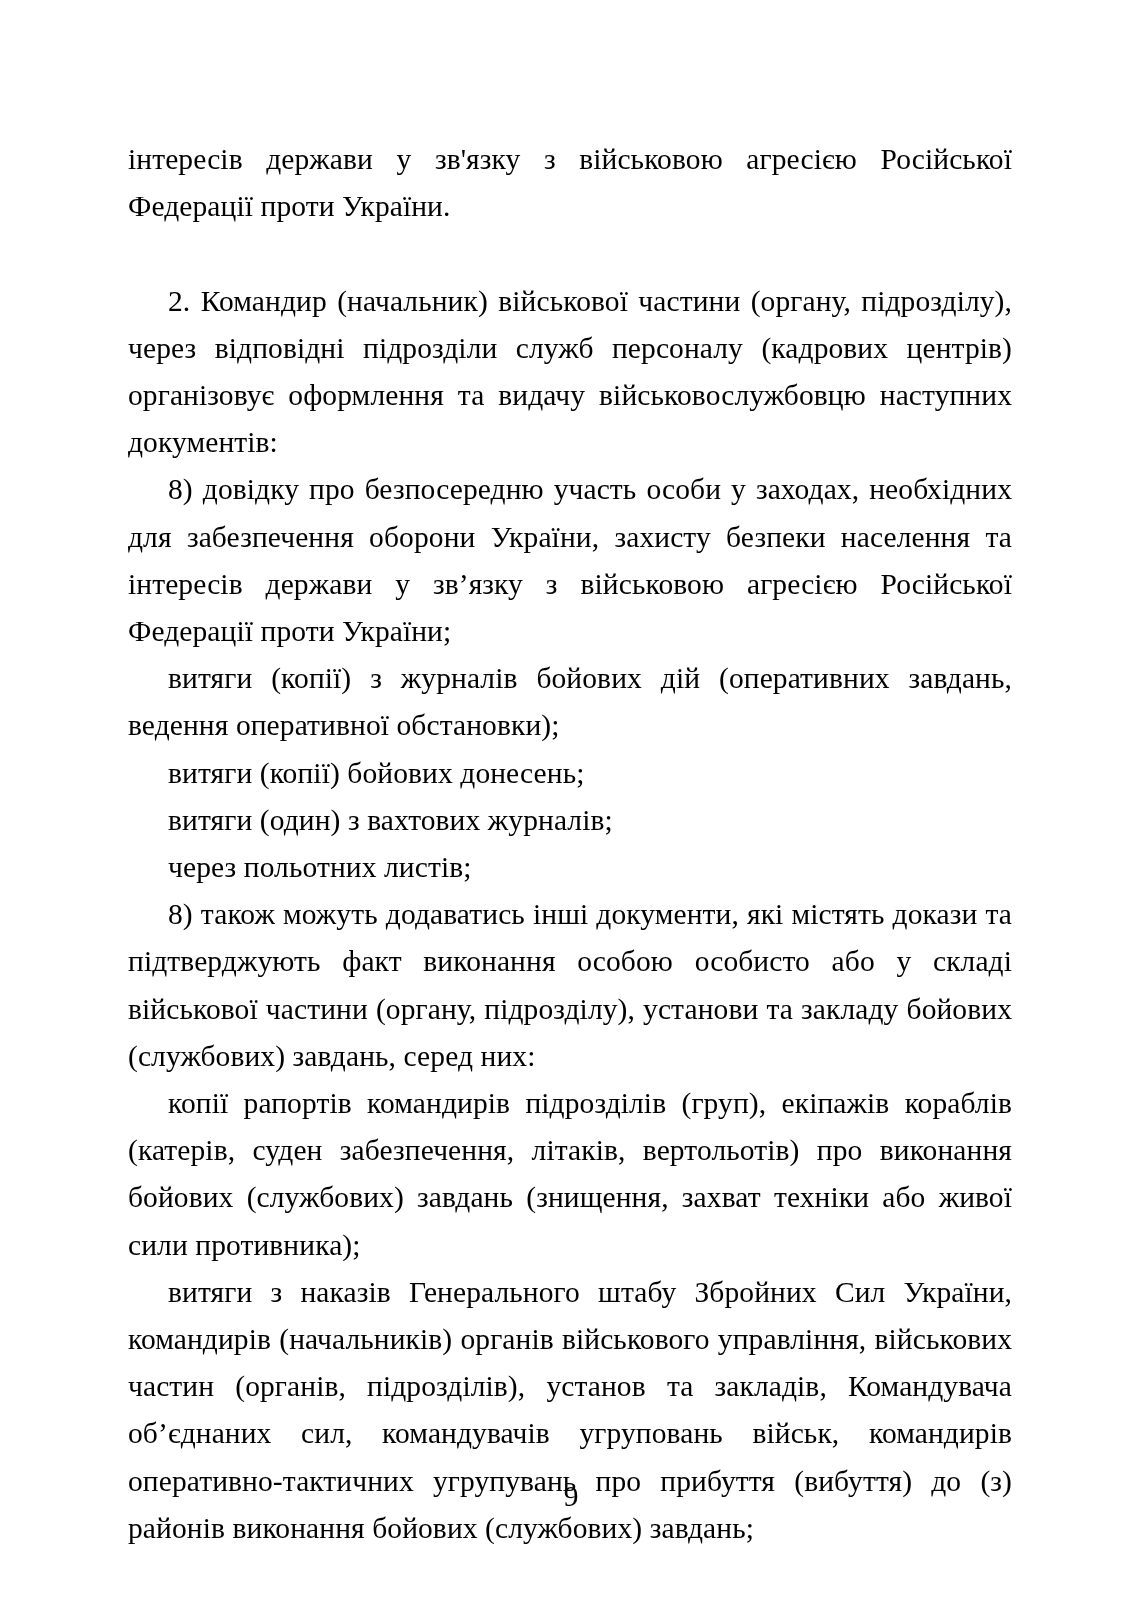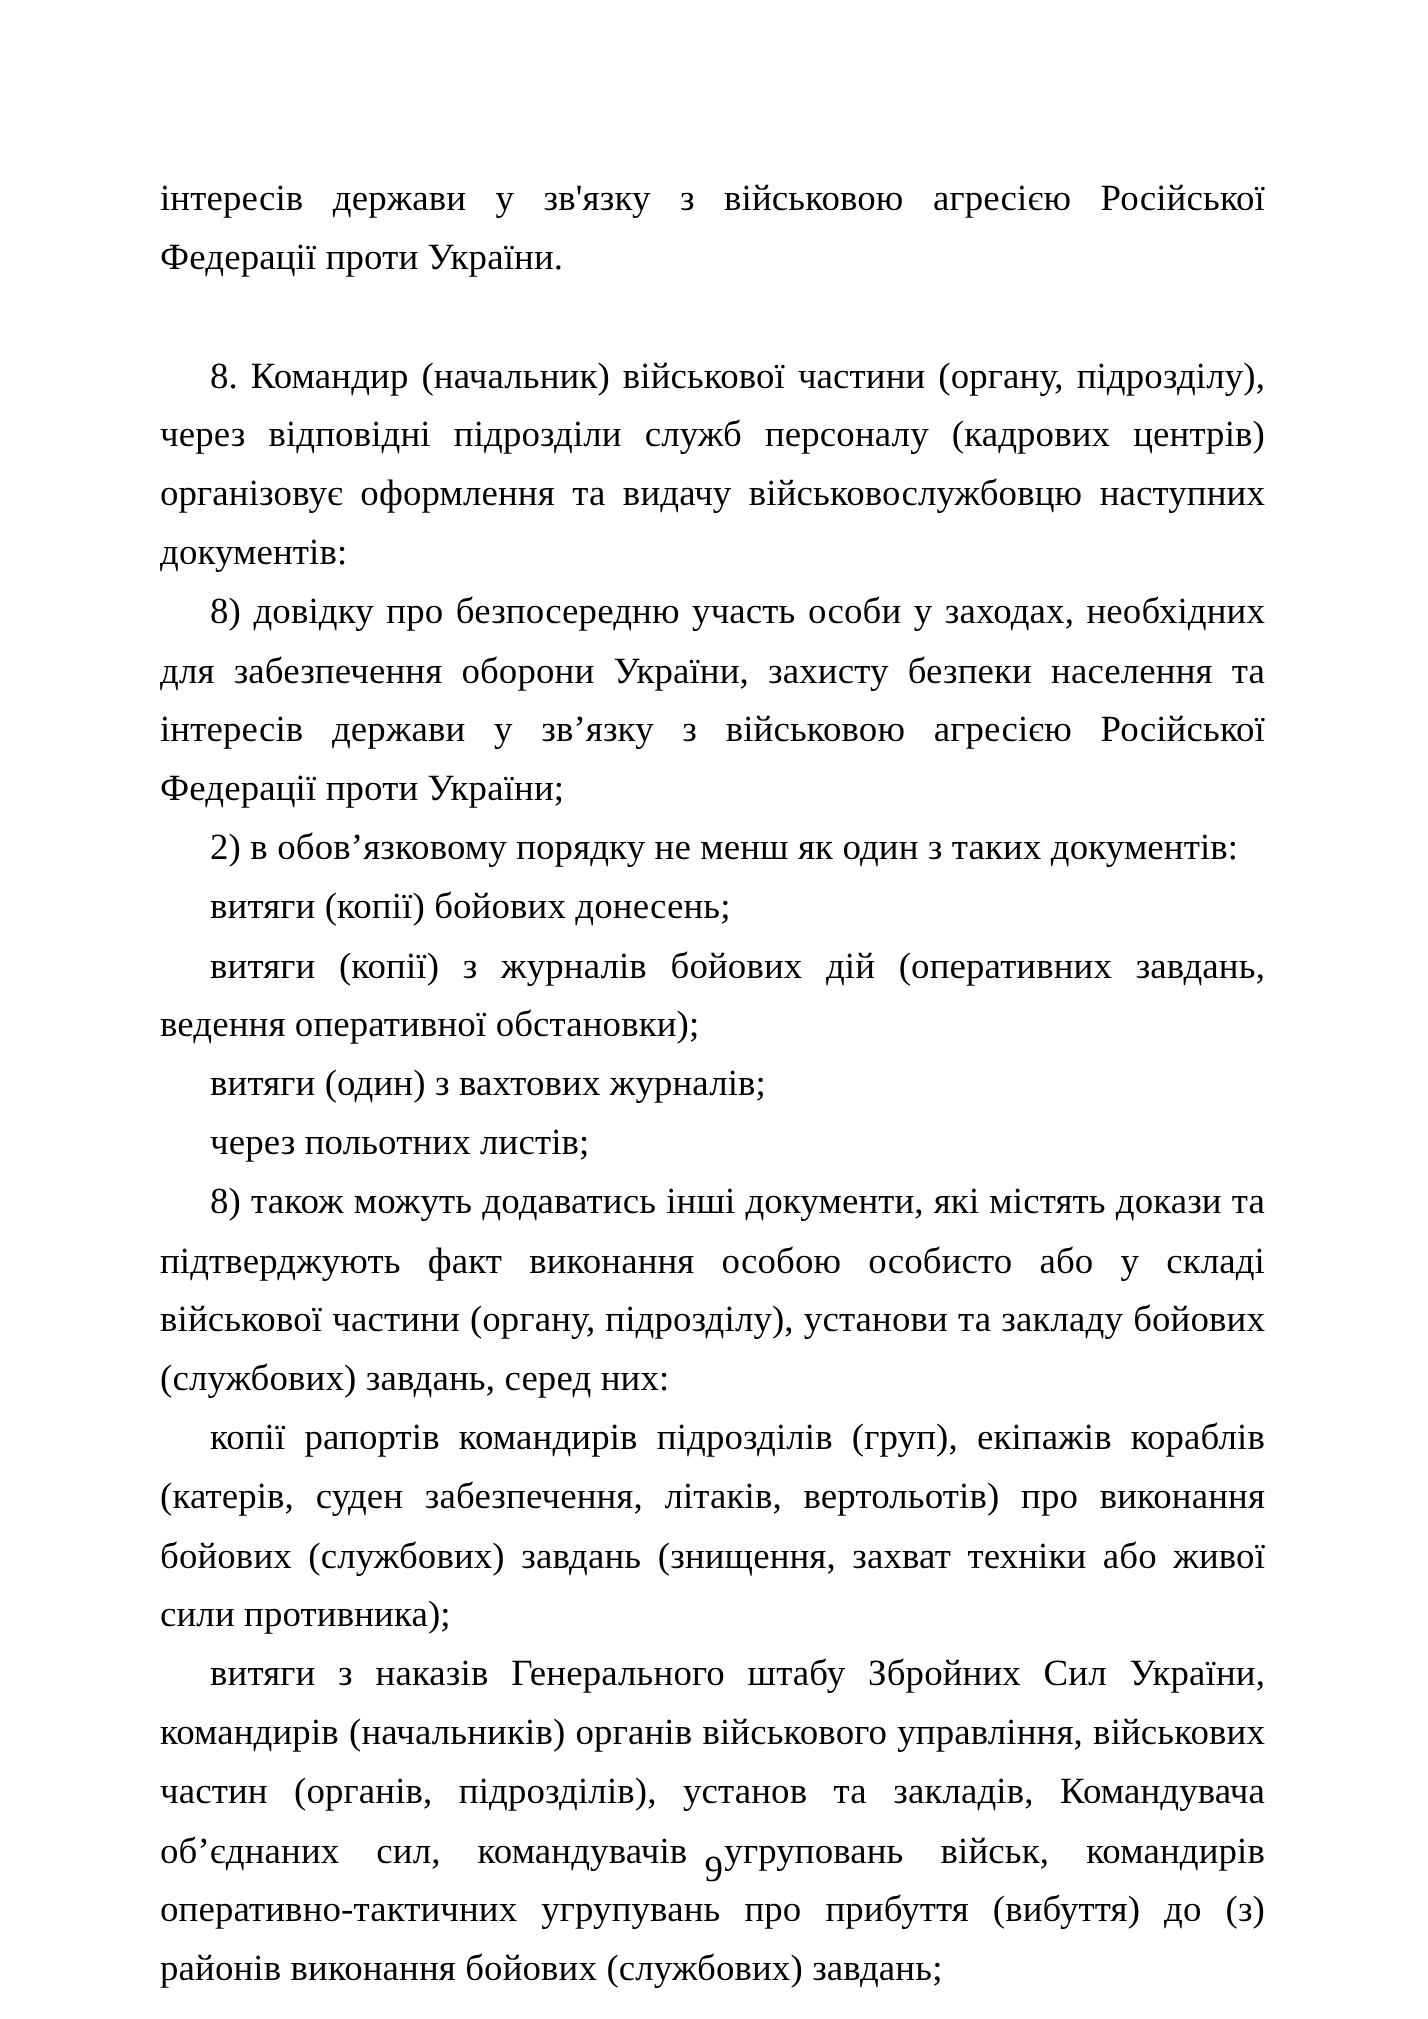--- a/index.html
+++ b/index.html
@@ -73,29 +73,28 @@
 <body>
 
 <div id="page">
 
   <div id="textblock">
 
     <p class="para cont">інтересів держави у зв'язку з військовою агресією Російської Федерації проти України.</p>
 
     <div class="blankline"></div>
 
-    <p class="para">8. Командир (начальник) військової частини (органу, підрозділу), через відповідні підрозділи служб персоналу (кадрових центрів) організовує оформлення та видачу військовослужбовцю наступних документів:</p>
+    <p class="para">2. Командир (начальник) військової частини (органу, підрозділу), через відповідні підрозділи служб персоналу (кадрових центрів) організовує оформлення та видачу військовослужбовцю наступних документів:</p>
 
     <p class="para">8) довідку про безпосередню участь особи у заходах, необхідних для забезпечення оборони України, захисту безпеки населення та інтересів держави у зв’язку з військовою агресією Російської Федерації проти України;</p>
 
-    <p class="para">2) в обов’язковому порядку не менш як один з таких документів:</p>
+
+    <p class="para">витяги (копії) з журналів бойових дій (оперативних завдань, ведення оперативної обстановки);</p>
 
     <p class="para">витяги (копії) бойових донесень;</p>
-
-    <p class="para">витяги (копії) з журналів бойових дій (оперативних завдань, ведення оперативної обстановки);</p>
 
     <p class="para">витяги (один) з вахтових журналів;</p>
 
     <p class="para">через польотних листів;</p>
 
 
     <p class="para">8) також можуть додаватись інші документи, які містять докази та підтверджують факт виконання особою особисто або у складі військової частини (органу, підрозділу), установи та закладу бойових (службових) завдань, серед них:</p>
 
     <p class="para">копії рапортів командирів підрозділів (груп), екіпажів кораблів (катерів, суден забезпечення, літаків, вертольотів) про виконання бойових (службових) завдань (знищення, захват техніки або живої сили противника);</p>
 

